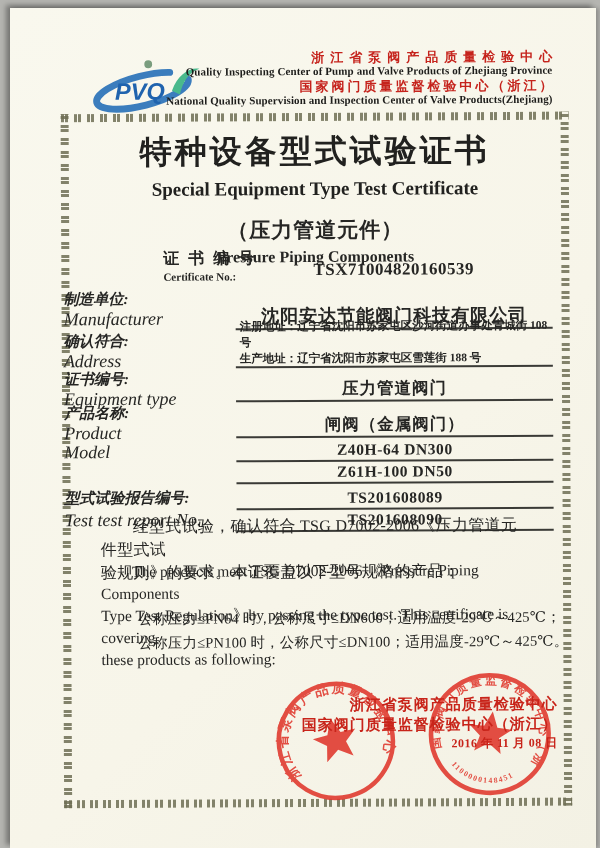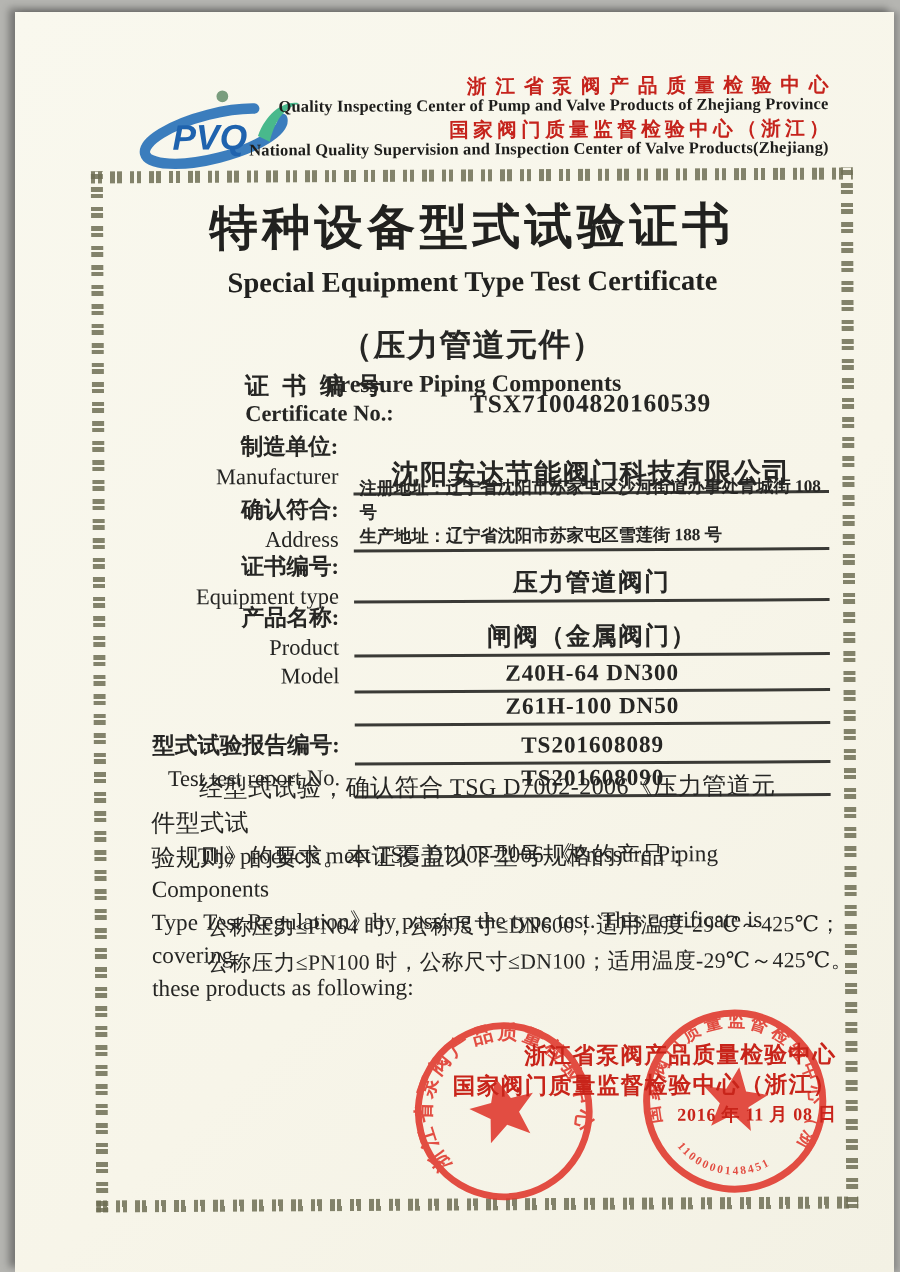--- a/index.html
+++ b/index.html
@@ -36,29 +36,29 @@
   .title-block{position:absolute;left:50px;top:122px;width:508px;text-align:center;}
   .t-cn{font-size:32px;font-weight:bold;letter-spacing:3px;color:#21211f;}
   .t-en{font-size:19px;font-weight:bold;margin-top:4px;color:#21211f;}
   .t-sub-cn{font-size:21px;font-weight:bold;margin-top:16px;letter-spacing:1px;}
   .t-sub-en{font-size:16px;font-weight:bold;margin-top:4px;}
 
   
   .certno{position:absolute;left:152px;top:240px;display:flex;align-items:center;}
   .certno-lbls{width:128px;}
   .certno-cn{font-size:16px;font-weight:bold;letter-spacing:9px;line-height:19px;}
-  .certno-en{font-size:15px;font-weight:bold;line-height:19px;}
+  .certno-en{font-size:11px;font-weight:bold;line-height:19px;}
   .certno-val{font-size:17px;font-weight:600;letter-spacing:.5px;margin-left:22px;margin-top:6px;}
 
   
   .fields{position:absolute;left:52px;top:280px;width:489px;}
   .row{display:flex;}
-  .lbl{width:172px;text-align:right;padding-right:10px;box-sizing:border-box;flex:none;}
+  .lbl{width:172px;text-align:left;padding-right:10px;box-sizing:border-box;flex:none;font-style:italic;}
   .lbl-cn{font-size:15px;font-weight:bold;line-height:20px;}
-  .lbl-en{font-size:15px;line-height:20px;}
+  .lbl-en{font-size:18px;line-height:20px;}
   .val{flex:1;display:flex;flex-direction:column;justify-content:flex-end;}
   .uline{border-bottom:2px solid #3a3a36;text-align:center;}
   .v-big{font-size:18px;font-weight:600;line-height:24px;letter-spacing:1px;}
   .v-mid{font-size:16.5px;font-weight:600;line-height:22px;letter-spacing:1px;}
   .v-mono{font-size:15.5px;font-weight:600;line-height:20px;letter-spacing:.6px;}
   .addr-lines{font-size:11.5px;font-weight:600;text-align:left;line-height:16px;padding-left:4px;}
   .r1{height:42px;} .r2{height:38px;} .r3{height:34px;} .r4{height:36px;}
   .r5 .lbl-cn,.r5 .lbl-en,.r6 .lbl-cn,.r6 .lbl-en{line-height:22px;}
   .r5{height:44px;margin-top:2px;} .r6{height:46px;margin-top:2px;}
 

